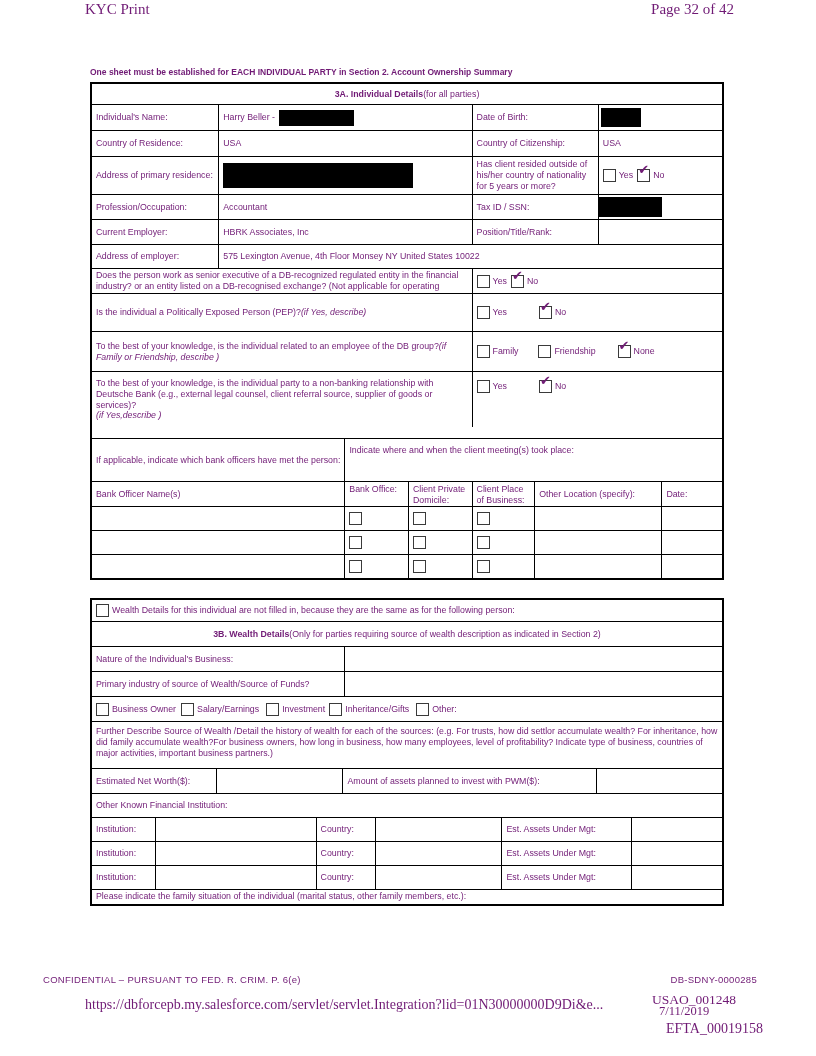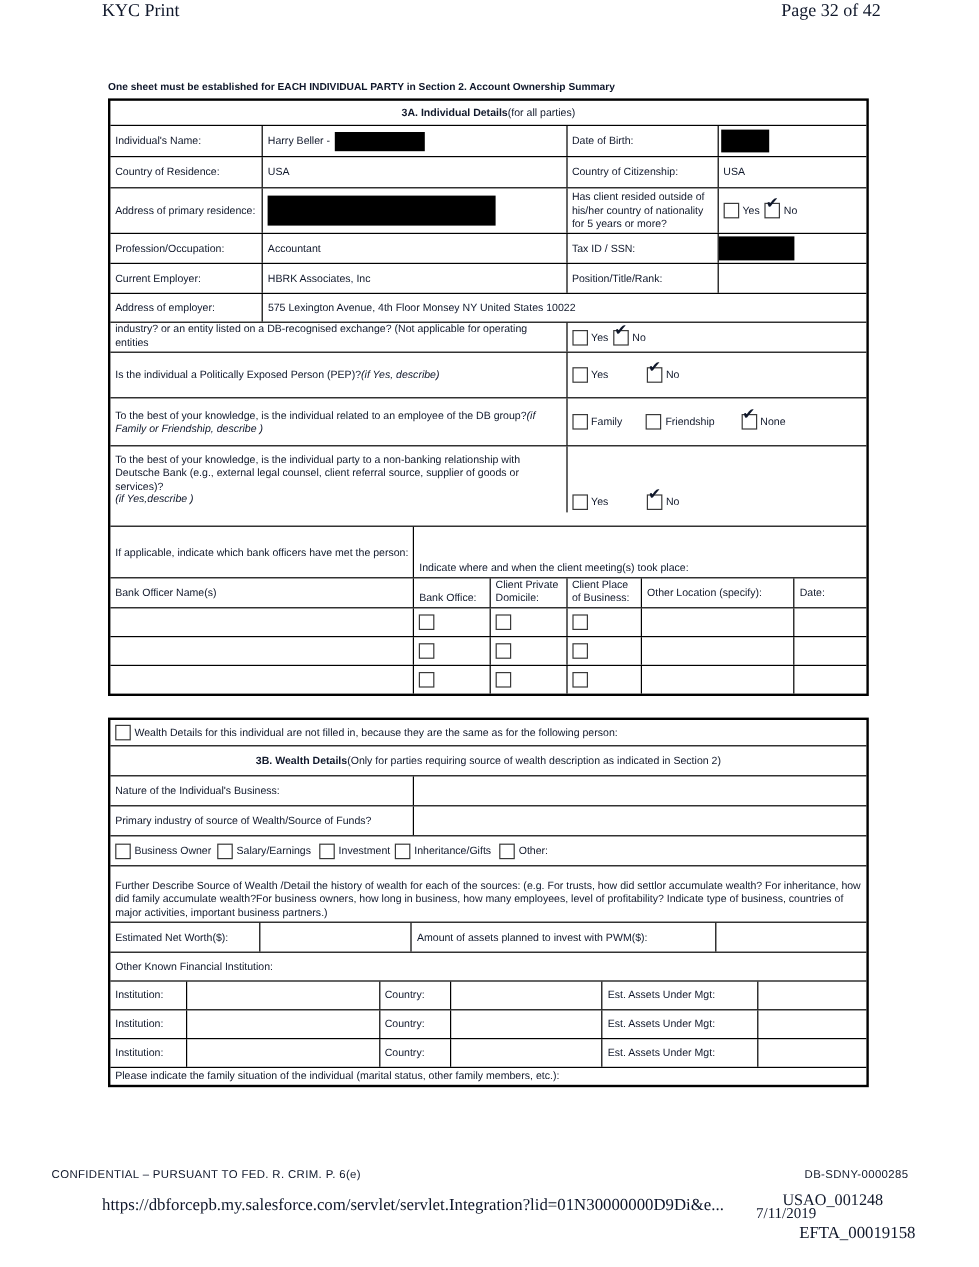--- a/index.html
+++ b/index.html
@@ -1,52 +1,52 @@
 <!DOCTYPE html>
 <html><head>
 <meta charset="utf-8">
 <style>
   html,body{margin:0;padding:0;background:#fff;}
-  .page{position:relative;width:816px;height:1056px;background:#fff;color:#0f172a;
+  .page{position:relative;width:816px;height:1056px;background:#fff;color:#701a75;
         font-family:"Liberation Sans",sans-serif;overflow:hidden;}
   
   .serif{font-family:"Liberation Serif",serif;}
   .hdr-left{position:absolute;left:85px;top:1px;font-size:15px;}
   .hdr-right{position:absolute;right:82px;top:1px;font-size:15px;}
   .intro{position:absolute;left:90px;top:67px;width:640px;font-size:8.5px;font-weight:bold;}
   
   .tbl{position:absolute;left:90px;width:634px;border:2px solid #000;box-sizing:border-box;
        font-size:8.8px;line-height:1.25;background:#fff;}
   .t1{top:82px;}
   .t2{top:598px;}
   .tr{display:flex;border-bottom:1px solid #000;box-sizing:border-box;}
   .tr.nb{border-bottom:none;}
   .td{border-right:1px solid #000;box-sizing:border-box;padding:2px 4px;display:flex;
       align-items:center;overflow:hidden;}
   .td:last-child{border-right:none;}
-  .td.top{align-items:flex-end;}
+  .td.top{align-items:flex-start;}
   .td.ctr{justify-content:center;}
   .td.p0{padding:0;}
   .wrap{display:block;}
   i.q{font-style:italic;}
   
   .cb{width:11px;height:11px;border:1px solid #3a3a3a;display:inline-block;flex:none;
       position:relative;background:#fff;vertical-align:middle;}
   .cb .ck{position:absolute;top:-7px;left:0px;font-size:13px;font-weight:bold;
       font-family:"DejaVu Sans",sans-serif;line-height:1;}
   .cbg{display:flex;align-items:center;}
   .cbl{margin:0 0 0 3px;}
   
   .redact{background:#000;display:inline-block;flex:none;}
   
   .foot-conf{position:absolute;left:43px;top:974px;font-size:9.5px;letter-spacing:.3px;}
   .foot-bates{position:absolute;right:59px;top:974px;font-size:9.5px;letter-spacing:.3px;}
   .foot-url{position:absolute;left:85px;top:997px;font-size:14px;}
   .foot-usao{position:absolute;left:652px;top:992px;font-size:13.5px;}
-  .foot-date{position:absolute;left:630px;top:1004px;font-size:12.5px;}
+  .foot-date{position:absolute;left:659px;top:1004px;font-size:12.5px;}
   .foot-efta{position:absolute;left:666px;top:1021px;font-size:14px;}
 </style>
 </head>
 <body>
 
 <div class="page">
 
   <div class="serif hdr-left">KYC Print</div>
   <div class="serif hdr-right">Page 32 of 42</div>
 

